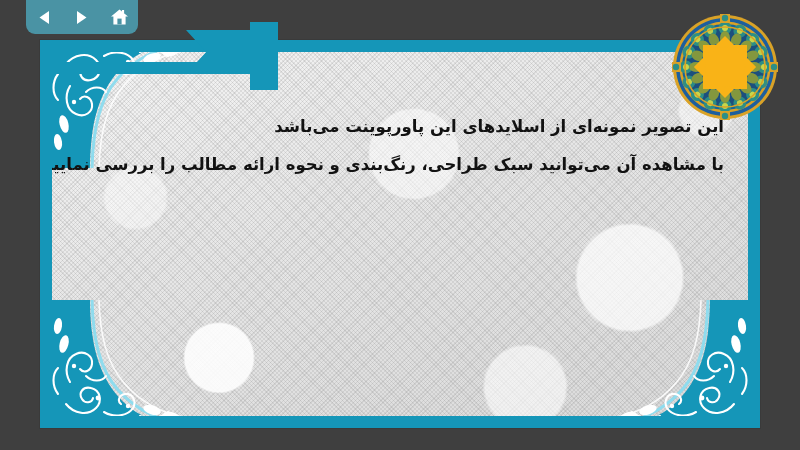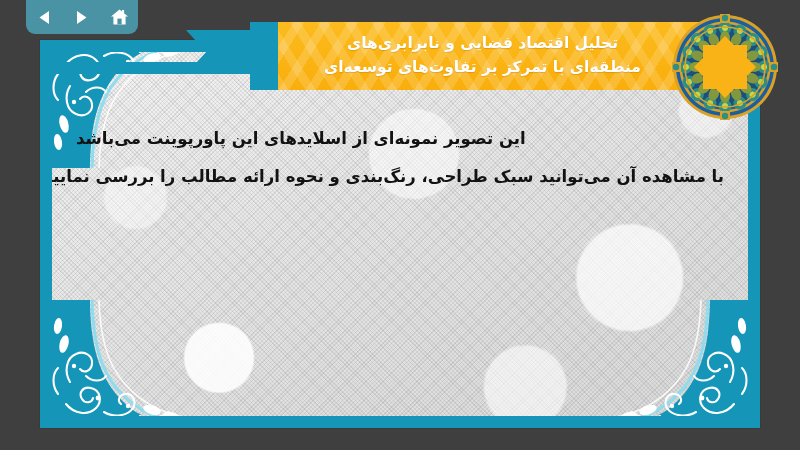--- a/index.html
+++ b/index.html
@@ -166,26 +166,26 @@
     pointer-events: none;
     z-index: 3;
   }
   #ornament-top-left    { top: -12px;  left: -12px; }
   #ornament-bottom-left { bottom: -12px; left: -12px; transform: scaleY(-1); }
   #ornament-bottom-right{ bottom: -12px; right: -12px; transform: scale(-1,-1); }
 
   
   #slide-text {
     position: absolute;
-    top: 68px;
+    top: 56px;
     right: 24px;
     left: 24px;
     z-index: 6;
     direction: rtl;
-    text-align: left;
+    text-align: right;
   }
   #slide-text .body-line {
     color: #121212;
     font-size: 16.5px;
     line-height: 2.28;
     font-weight: bold;
     white-space: nowrap;
   }
 
   
@@ -227,24 +227,20 @@
       <span>
         <svg width="19" height="18" viewBox="0 0 19 18" aria-hidden="true">
           <path d="M9.5 1.4 L18 8.4 L15.6 8.4 L15.6 16.4 L3.4 16.4 L3.4 8.4 L1 8.4 Z" fill="#ffffff"></path>
           <rect x="7.4" y="10.6" width="4.2" height="5.8" fill="#4a93a4"></rect>
           <rect x="11.9" y="2.0" width="2.2" height="3.1" fill="#ffffff"></rect>
         </svg>
       </span>
     </button>
   </div>
 
-  <div id="title-banner">
-    <div class="title-line">تحلیل اقتصاد فضایی و نابرابری‌های</div>
-    <div class="title-line">منطقه‌ای با تمرکز بر تفاوت‌های توسعه‌ای</div>
-  </div>
 
   <div id="content-frame">
     <div id="content-surface">
 
       <div class="corner-ornament" id="ornament-top-left">
         <svg width="150" height="128" viewBox="0 0 150 128" aria-hidden="true">
           <path d="M0,0 H150 C150,0 118,2 96,16 C70,33 56,62 52,96 C50,112 50,128 50,128 H0 Z" fill="#1596b8"></path>
           <path d="M150,3 C122,5 96,18 78,38 C60,58 53,88 52,128" stroke="#8fdcee" stroke-width="3" fill="none"></path>
           <path d="M150,10 C124,13 100,26 84,45 C66,66 60,94 59,128" stroke="#ffffff" stroke-width="1.6" fill="none" opacity="0.85"></path>
           <g fill="none" stroke="#ffffff" stroke-width="2.1" stroke-linecap="round">

